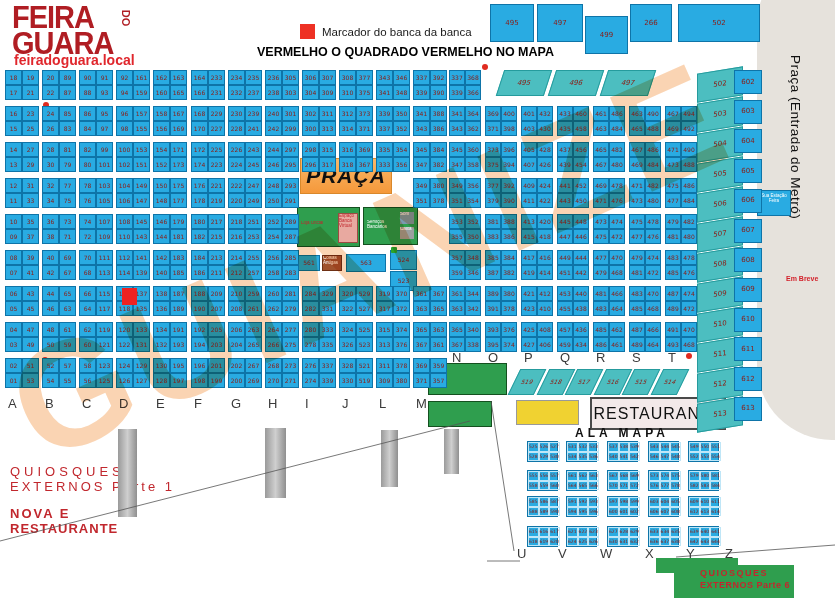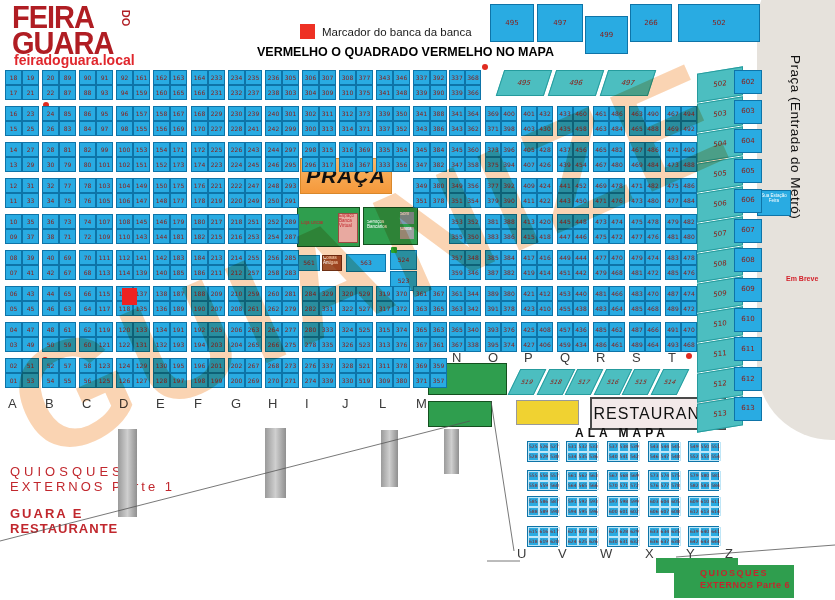--- a/index.html
+++ b/index.html
@@ -83,21 +83,21 @@
 <div class="cell" style="left:390px;top:271px;width:27px;height:20px;">523</div>
 
 <div class="abs greenblock" style="left:428px;top:363px;width:77px;height:30px;"></div>
 <div class="abs greenblock" style="left:428px;top:401px;width:62px;height:24px;"></div>
 <div class="abs yellowblock" style="left:516px;top:400px;width:61px;height:23px;"></div>
 <div class="abs restaurante" style="left:590px;top:397px;width:132px;height:29px;">RESTAURANTE</div>
 <div class="abs ala-nova" style="left:575px;top:426px;">ALA MAPA</div>
 
 <div class="abs redtext" style="left:10px;top:464px;font-size:13px;letter-spacing:4px;">QUIOSQUES</div>
 <div class="abs redtext" style="left:10px;top:479px;font-size:13px;letter-spacing:3px;">EXTERNOS Parte 1</div>
-<div class="abs redtext" style="left:10px;top:506px;font-size:13px;font-weight:bold;letter-spacing:2px;">GUARA E</div>
+<div class="abs redtext" style="left:10px;top:506px;font-size:13px;font-weight:bold;letter-spacing:2px;">NOVA E</div>
 <div class="abs redtext" style="left:10px;top:521px;font-size:13px;font-weight:bold;letter-spacing:1px;">RESTAURANTE</div>
 
 <div class="abs greenblock" style="left:656px;top:558px;width:82px;height:15px;border:none;"></div>
 <div class="abs greenblock" style="left:674px;top:565px;width:120px;height:33px;border:none;"></div>
 <div class="abs redtext" style="left:700px;top:568px;font-size:9px;font-weight:bold;letter-spacing:1.5px;">QUIOSQUES</div>
 <div class="abs redtext" style="left:700px;top:580px;font-size:9px;font-weight:bold;letter-spacing:0.5px;">EXTERNOS Parte 6</div>
 
 <div class="abs tinytext" style="left:757px;top:190px;width:34px;height:26px;background:#29ABE2;border:1px solid #0E74A8;color:#fff;text-align:center;box-sizing:border-box;padding-top:3px;">Sua Estação Feira</div>
 
 <div class="abs marker" style="left:122px;top:288px;width:15px;height:17px;z-index:6;"></div>

